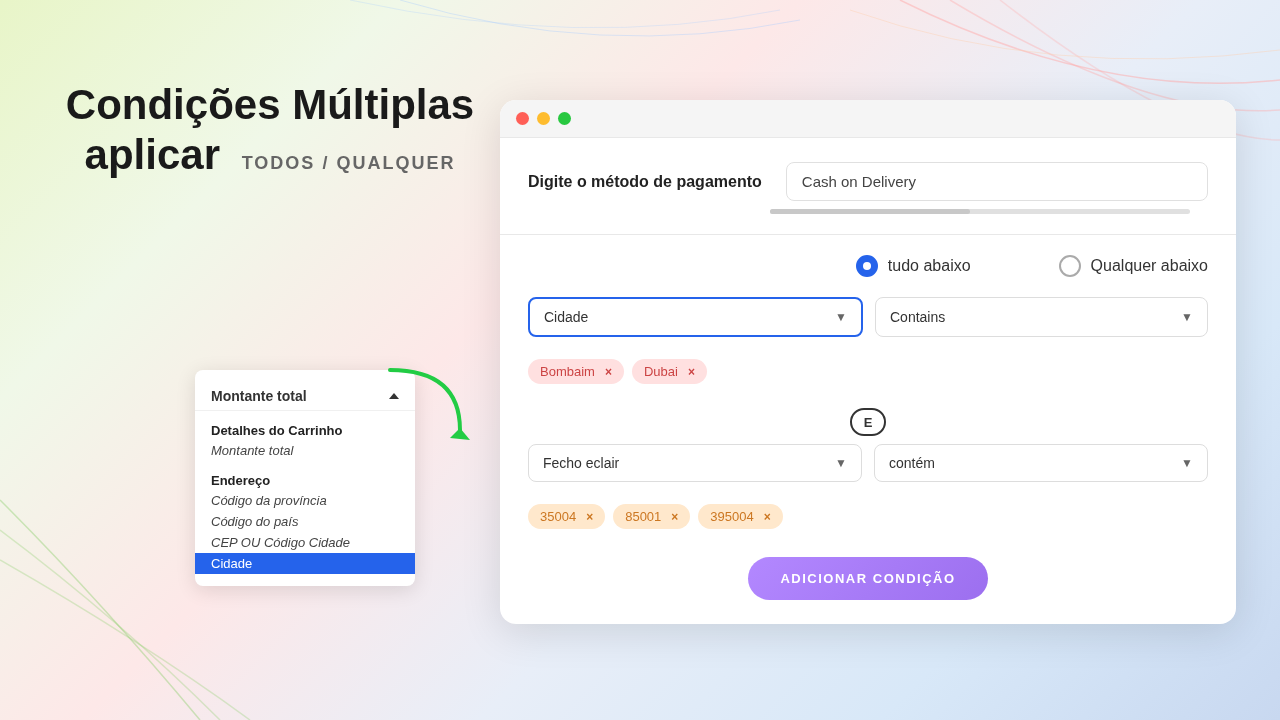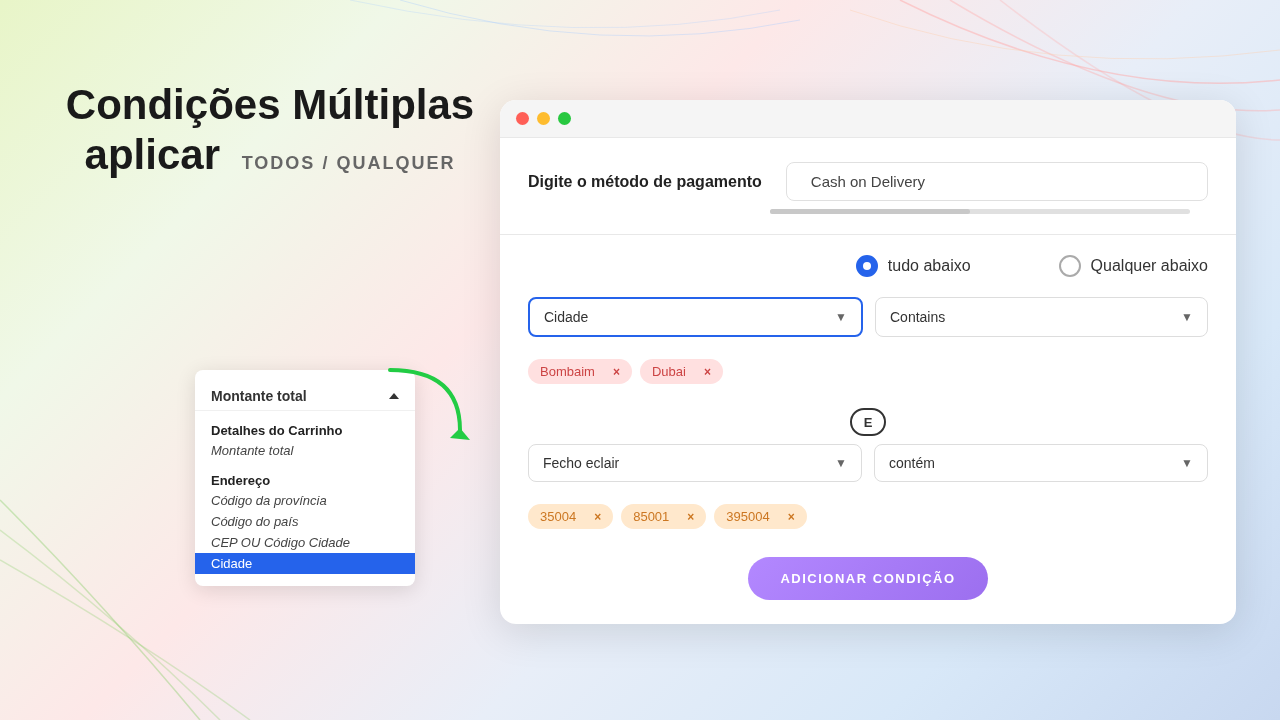--- a/index.html
+++ b/index.html
@@ -156,21 +156,21 @@
 
     .payment-method-label {
       font-size: 16px;
       font-weight: 600;
       color: #222;
       white-space: nowrap;
     }
 
     .payment-method-input {
       flex: 1;
-      padding: 10px 24px;
+      padding: 10px 15px;
       border: 1px solid #e0e0e0;
       border-radius: 8px;
       font-size: 15px;
       color: #444;
       outline: none;
     }
 
     .progress-bar-container {
       margin-left: 242px;
       margin-top: -12px;
@@ -283,21 +283,21 @@
     .tags-row {
       display: flex;
       gap: 8px;
       margin-bottom: 16px;
       padding: 8px 0;
     }
 
     .tag {
       display: inline-flex;
       align-items: center;
-      gap: 18px;
+      gap: 10px;
       padding: 5px 12px;
       border-radius: 20px;
       font-size: 13px;
       font-weight: 500;
     }
 
     .tag-pink {
       background: #ffe0e0;
       color: #cc4444;
     }

